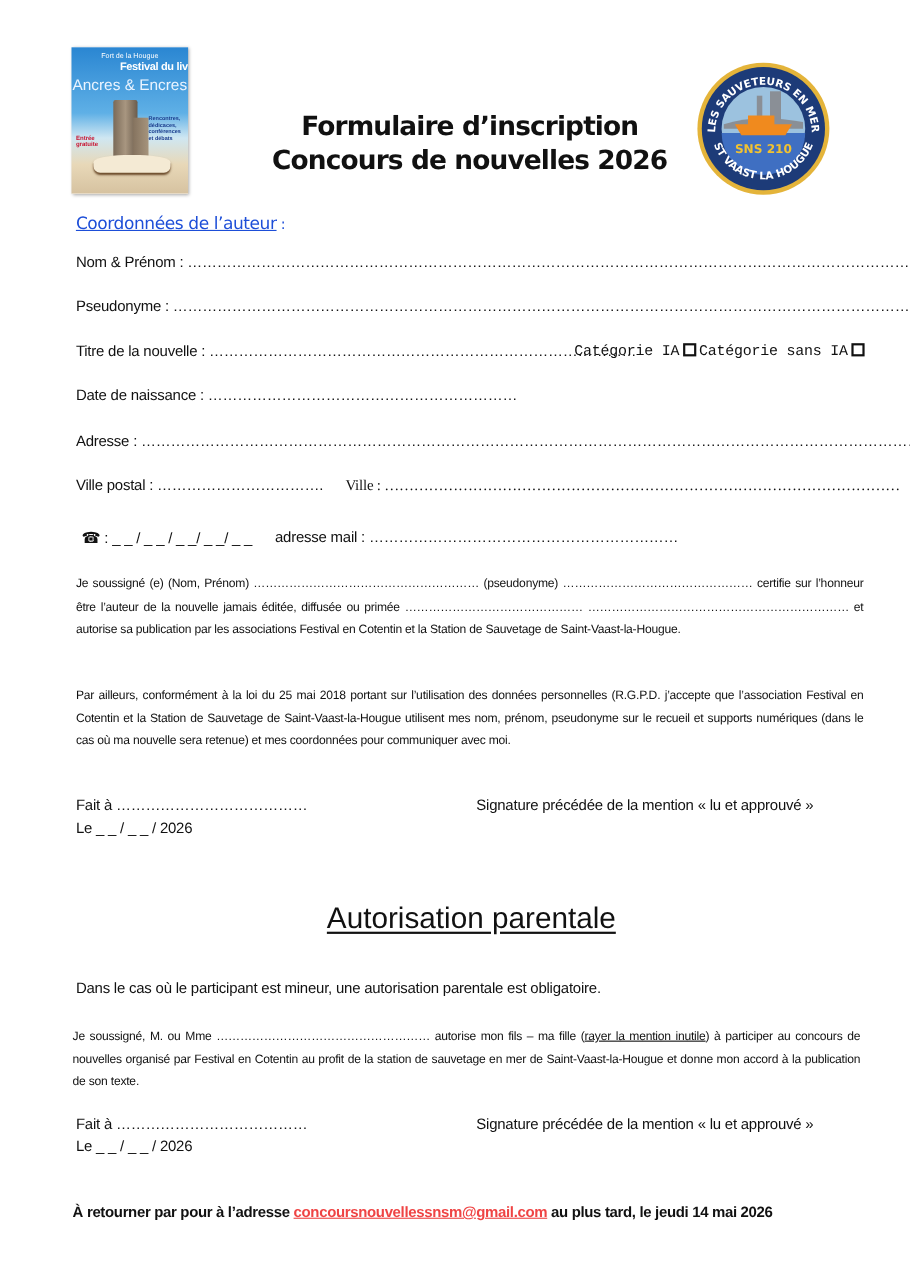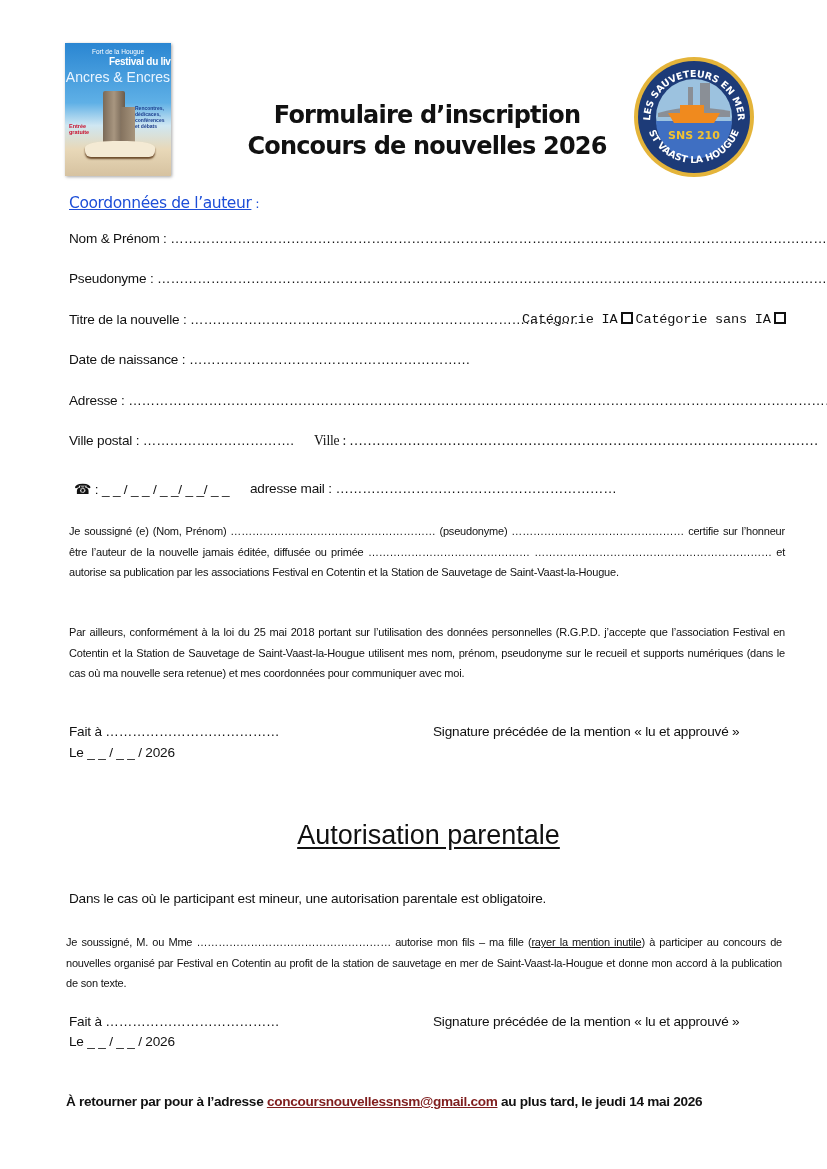--- a/index.html
+++ b/index.html
@@ -7,21 +7,21 @@
          font-family: "Liberation Sans", sans-serif; color: #111; }
   .abs { position: absolute; }
   .t { font-family: "Liberation Sans Narrow", "Liberation Sans", sans-serif; font-size: 13.6px; letter-spacing: -0.2px; white-space: nowrap; }
   .title { left: 192px; width: 470px; text-align: center; font-weight: bold; font-size: 24px; line-height: 31px; font-family: "DejaVu Sans", sans-serif; letter-spacing: -0.8px; }
   .section-title { color: #1d4ed8; font-weight: normal; font-size: 15.5px; font-family: "DejaVu Sans", sans-serif; letter-spacing: -0.4px; }
   .section-title u { text-decoration: underline; }
   .para { font-size: 11px; line-height: 20.5px; text-align: justify; letter-spacing: -0.2px; }
   .para span { white-space: normal; }
   .checkbox { display: inline-block; width: 8px; height: 8px; border: 2px solid #111; vertical-align: -1px; margin: 0 3px; }
   .h2 { left: 0; width: 857px; text-align: center; font-size: 27px; top: 820px; text-decoration: underline; text-underline-offset: 3px; }
-  .mail { color: #7f1d1d; text-decoration: underline; }
+  .mail { color: #ef4444; text-decoration: underline; }
   .footer { left: 66px; top: 1094px; font-weight: bold; font-size: 13.6px; letter-spacing: -0.3px; white-space: nowrap; }
 </style>
 </head>
 <body>
 
 <div class="abs" style="left:65px;top:43px;width:106px;height:133px;background:linear-gradient(180deg,#2a86d2 0%,#5fb0e6 45%,#cfe7f2 62%,#e8d8b8 80%,#d6c2a0 100%);box-shadow:1px 1px 3px rgba(0,0,0,0.35);overflow:hidden;">
   <div style="position:absolute;top:5px;width:100%;text-align:center;color:#fff;font-size:6.5px;">Fort de la Hougue</div>
   <div style="position:absolute;top:13px;width:100%;text-align:left;color:#fff;font-size:10px;font-weight:bold;letter-spacing:-0.3px;margin-left:44px;">Festival du livre</div>
   <div style="position:absolute;top:26px;width:100%;text-align:center;color:#eaf4ff;font-size:14px;">Ancres &amp; Encres</div>
   <div style="position:absolute;left:38px;top:48px;width:22px;height:52px;background:linear-gradient(90deg,#7a6a58,#a89680,#6b5c4c);border-radius:2px 2px 0 0;"></div>

